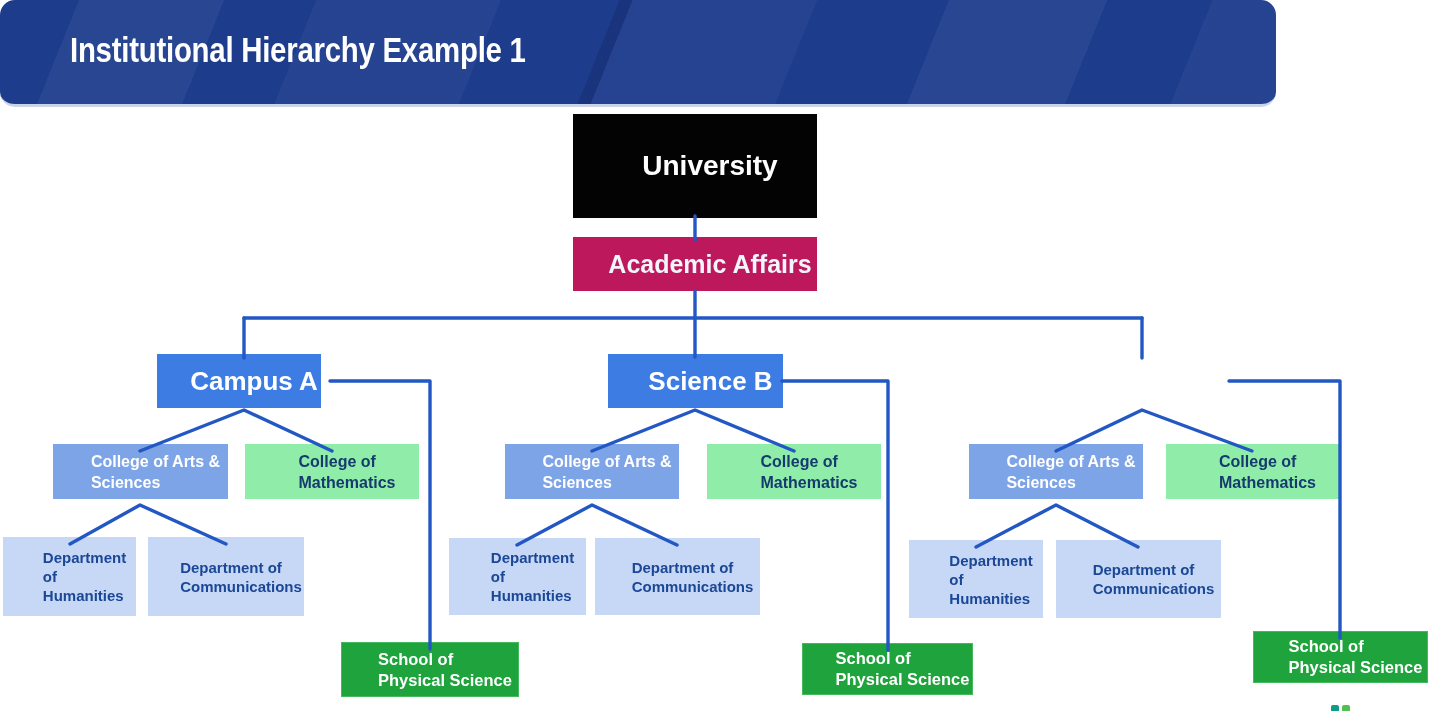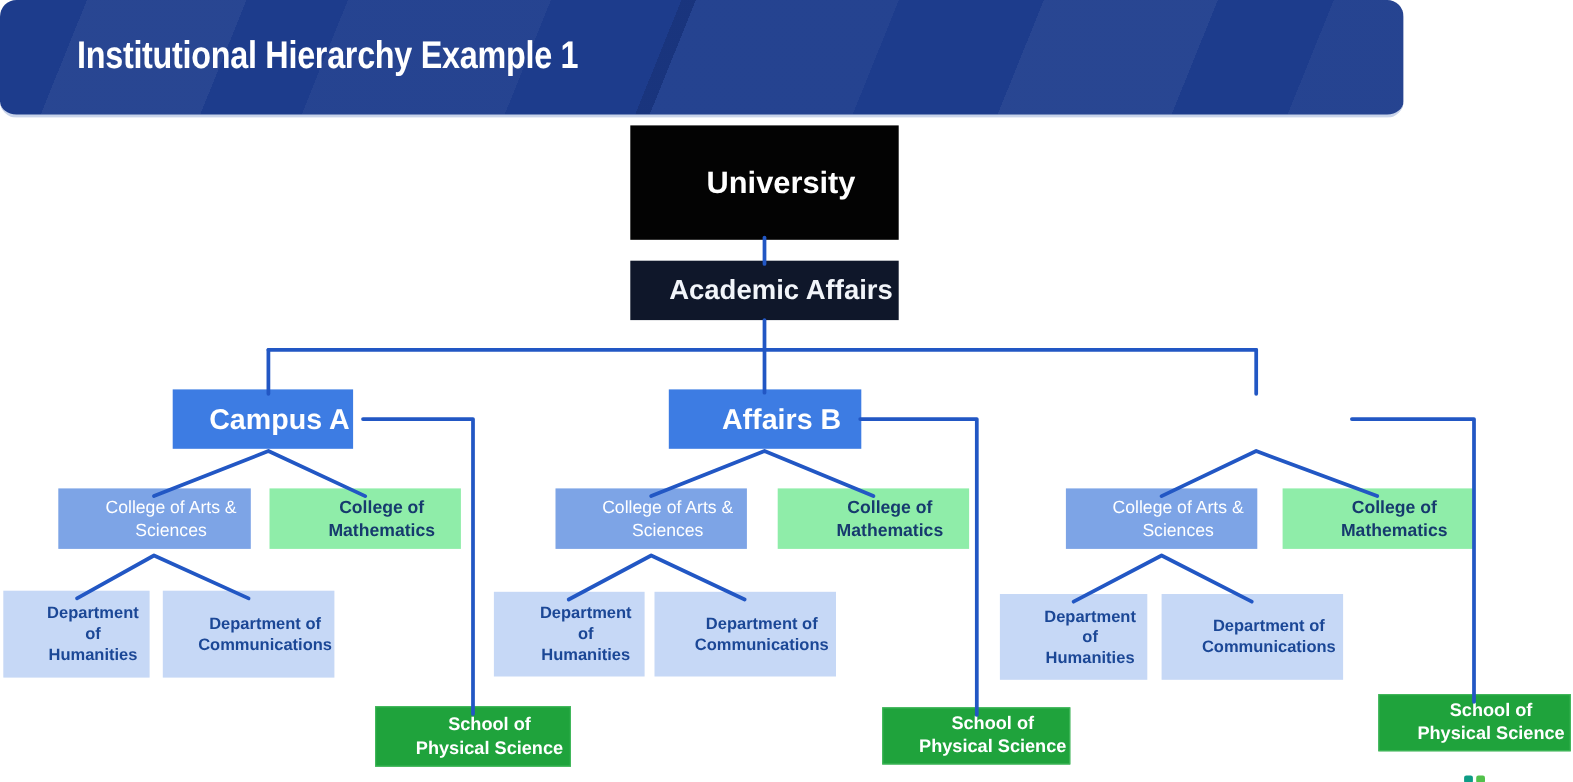--- a/index.html
+++ b/index.html
@@ -20,27 +20,27 @@
     border-bottom:3px solid #c9d4ea;border-radius:15px;}
   .banner h1{margin:0;position:absolute;left:70px;top:50%;
     transform:translateY(-54%) scaleX(.84);transform-origin:left center;
     color:#ffffff;font-size:35px;font-weight:700;letter-spacing:-.3px;
     white-space:nowrap;}
 
   
   .canvas{position:absolute;left:0;top:0;width:1430px;height:711px;}
   .edges{position:absolute;left:0;top:0;z-index:3;pointer-events:none;}
   .node{position:absolute;z-index:2;display:flex;align-items:center;
-    justify-content:center;text-align:center;white-space:pre-line;
+    justify-content:center;white-space:pre-line;
     box-sizing:border-box;padding-left:30px;}
 
   .nv-black{background:#030303;color:#fff;font-size:28px;font-weight:600;}
-  .nv-navy {background:#0f172a;color:#f2f5fa;font-size:25px;font-weight:600;}
+  .nv-navy {background:#be185d;color:#f2f5fa;font-size:25px;font-weight:600;}
   .nv-campus{background:#3d7ce3;color:#fff;font-size:26px;font-weight:600;}
-  .nv-arts{background:#7da4e6;color:#fff;font-size:16px;font-weight:400;line-height:21px;}
+  .nv-arts{background:#7da4e6;color:#fff;font-size:16px;font-weight:700;line-height:21px;}
   .nv-math{background:#8feda9;color:#163a6e;font-size:16px;font-weight:700;line-height:21px;}
   .nv-dept{background:#c6d8f6;color:#1b4796;font-size:15px;font-weight:600;line-height:19px;}
   .nv-school{background:#1fa33c;color:#fff;font-size:16.5px;font-weight:700;line-height:21px;
     border:1px solid #43b85c;}
 
   #n-univ  {left:573px;top:114px;width:244px;height:104px;}
   #n-aff   {left:573px;top:237px;width:244px;height:54px;}
   #n-ca    {left:157px;top:354px;width:164px;height:54px;}
   #n-cb    {left:608px;top:354px;width:175px;height:54px;}
   #n-cc    {left:1055px;top:354px;width:175px;height:54px;}
@@ -91,21 +91,21 @@
       <path d="M330 381 L430 381 L430 649"></path>
       <path d="M782 381 L888 381 L888 650"></path>
       <path d="M1229 381 L1340 381 L1340 638"></path>
     </g>
   </svg>
 
   <div class="node nv-black" id="n-univ">University</div>
   <div class="node nv-navy" id="n-aff">Academic Affairs</div>
 
   <div class="node nv-campus" id="n-ca">Campus A</div>
-  <div class="node nv-campus" id="n-cb">Affairs B</div>
+  <div class="node nv-campus" id="n-cb">Science B</div>
 
   <div class="node nv-arts" id="n-coas-a">College of Arts &amp;
 Sciences</div>
   <div class="node nv-math" id="n-math-a">College of
 Mathematics</div>
   <div class="node nv-arts" id="n-coas-b">College of Arts &amp;
 Sciences</div>
   <div class="node nv-math" id="n-math-b">College of
 Mathematics</div>
   <div class="node nv-arts" id="n-coas-c">College of Arts &amp;

